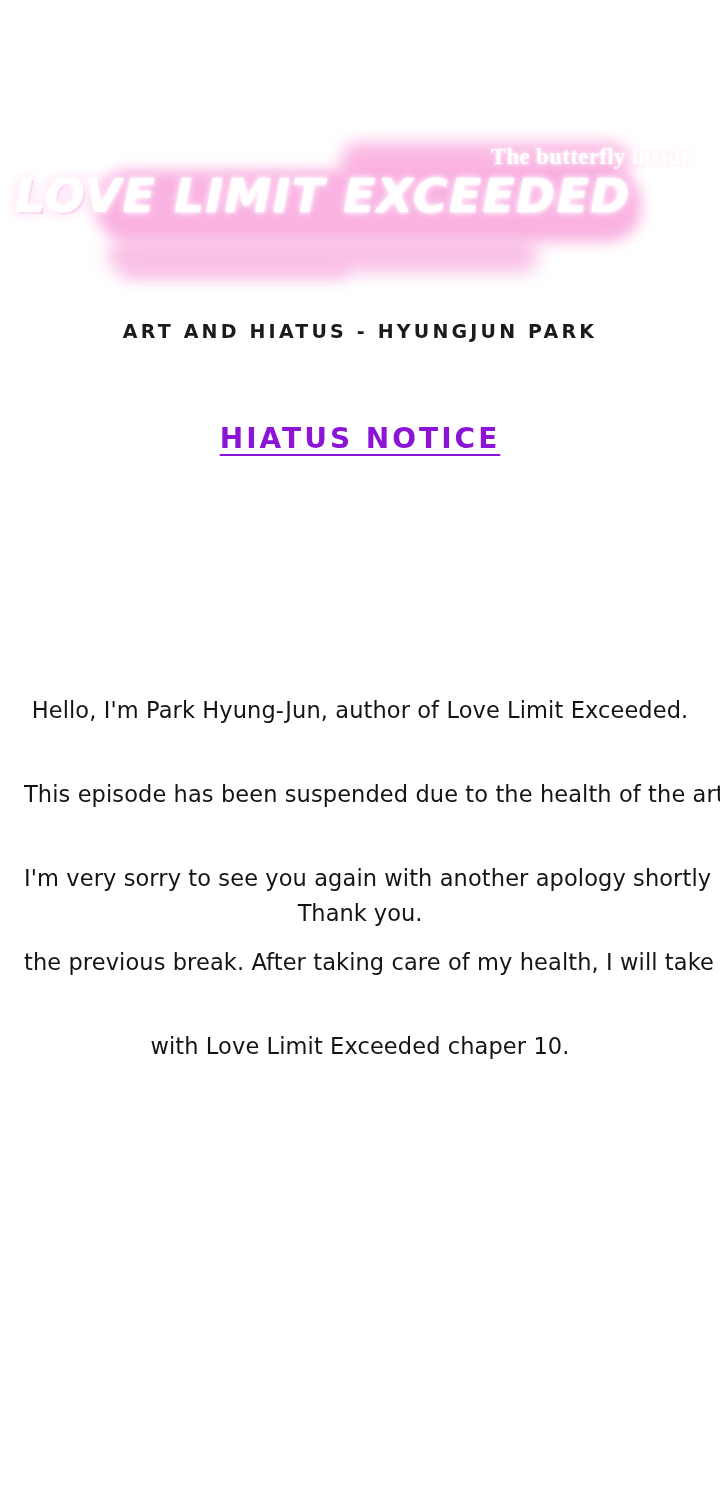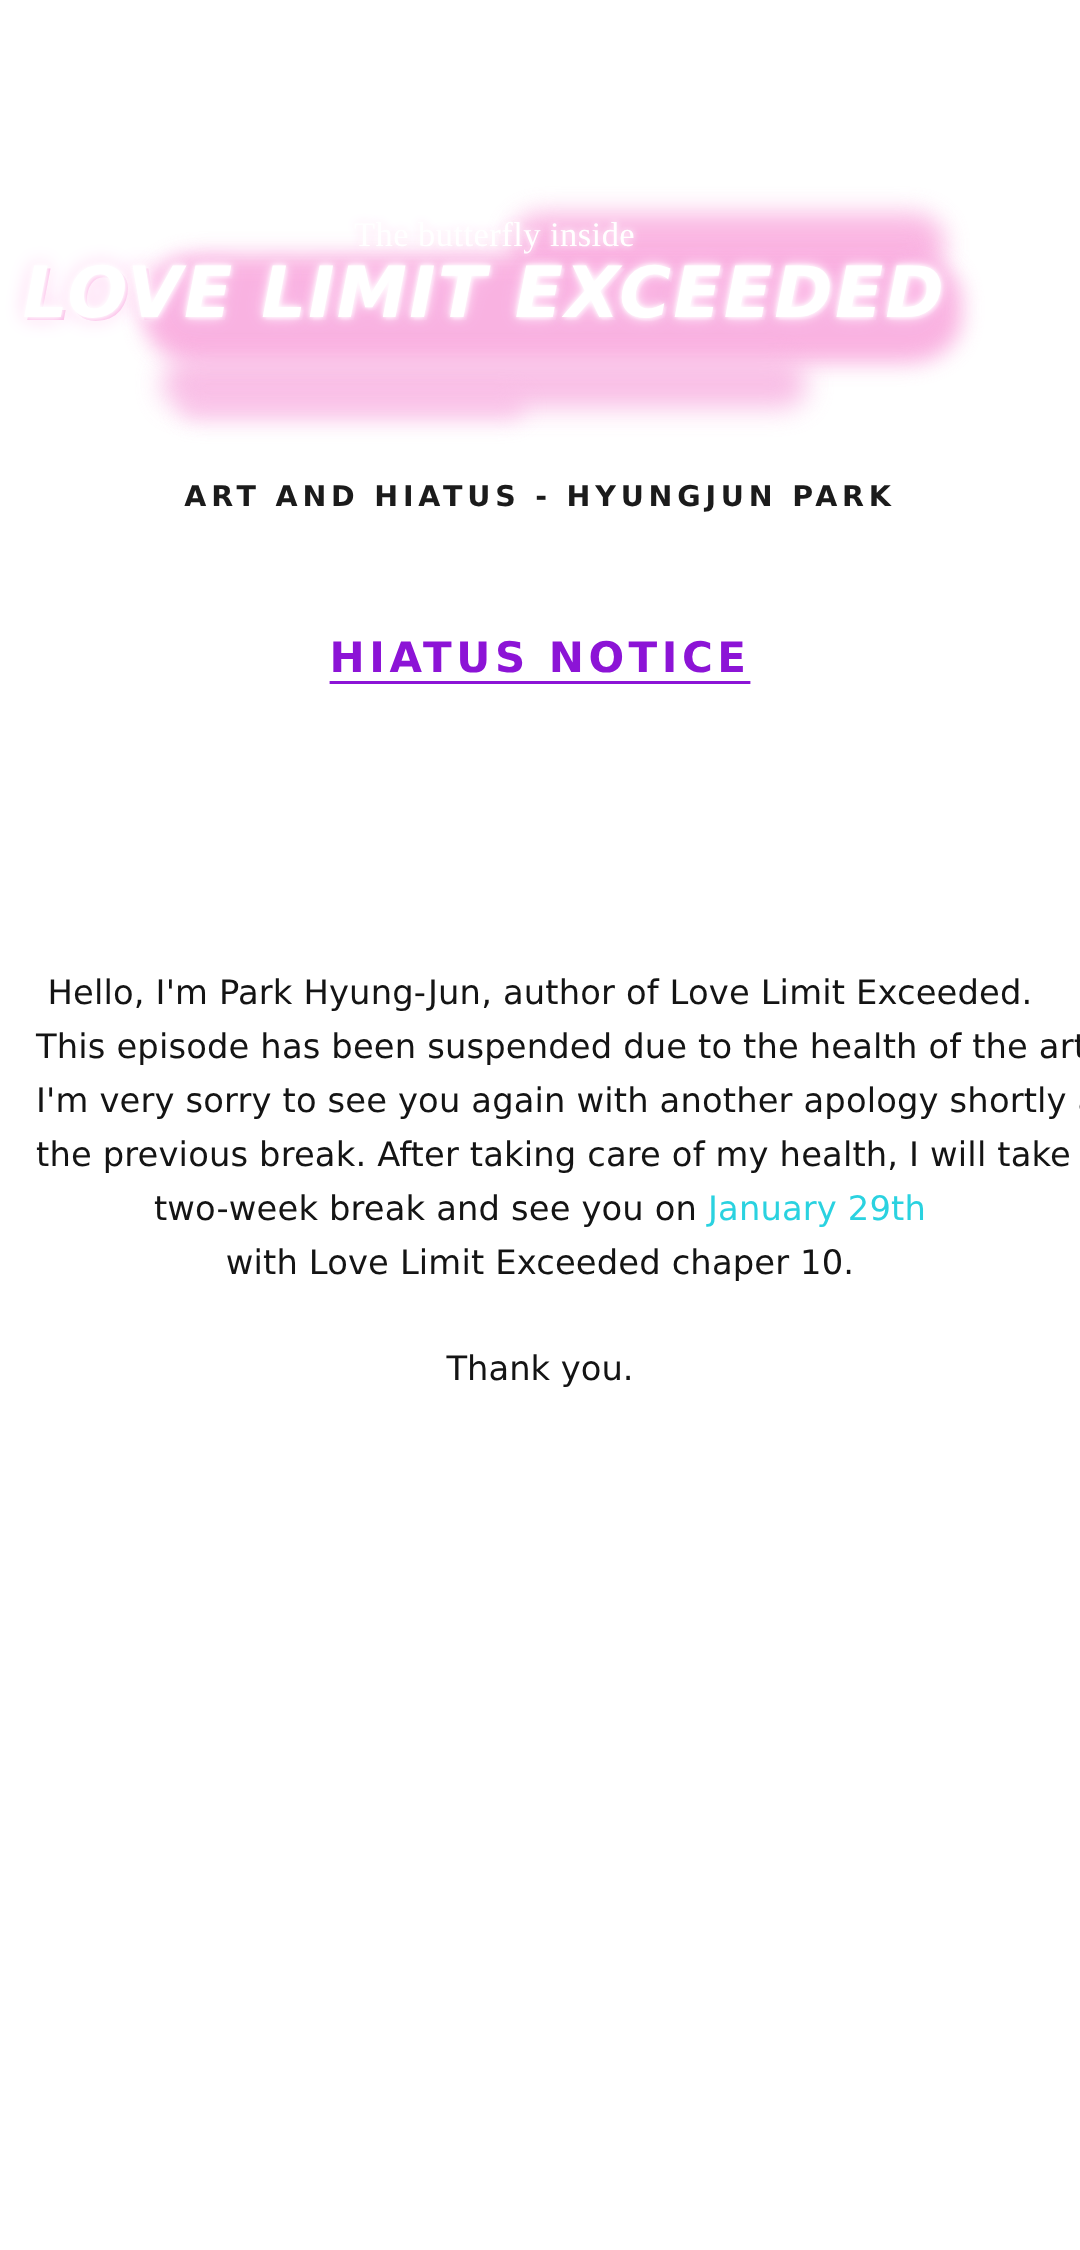--- a/index.html
+++ b/index.html
@@ -67,25 +67,25 @@
     border-radius: 12px;
     filter: blur(7px);
     opacity: 0.6;
   }
 
   .subtitle-top {
     position: absolute;
     left: 0;
     top: 14px;
     width: 691px;
-    text-align: left;
+    text-align: right;
     padding-left: 236px;
     box-sizing: border-box;
     font-family: "Liberation Serif", serif;
-    font-weight: normal;
+    font-weight: bold;
     font-size: 23px;
     color: #ffffff;
     letter-spacing: 0.3px;
     text-shadow: 0 0 4px #ffffff, 0 0 8px #ffd7f2;
   }
 
   .main-title {
     position: absolute;
     left: 0;
     top: 38px;
@@ -140,21 +140,21 @@
     top: 644px;
     left: 24px;
     width: 672px;
     text-align: center;
     font-family: "DejaVu Sans", sans-serif;
     font-size: 22.5px;
     line-height: 36px;
     color: #141414;
     letter-spacing: 0.1px;
   }
-  .message .line { display: block; white-space: nowrap; }
+  .message .line { display: block; white-space: nowrap; margin-top: 48px; }
   .highlight-date { color: #2ad2e0; }
 
   .thanks {
     position: absolute;
     top: 900px;
     left: 0;
     width: 720px;
     text-align: center;
     font-family: "DejaVu Sans", sans-serif;
     font-size: 22.5px;
@@ -175,17 +175,16 @@
 
 <div class="credit-line">ART AND HIATUS - HYUNGJUN PARK</div>
 
 <div class="notice-heading">HIATUS NOTICE</div>
 
 <div class="message">
   <span class="line">Hello, I'm Park Hyung-Jun, author of Love Limit Exceeded.</span>
   <span class="line">This episode has been suspended due to the health of the artist.</span>
   <span class="line">I'm very sorry to see you again with another apology shortly after</span>
   <span class="line">the previous break. After taking care of my health, I will take a</span>
-  <span class="line"><span>two-week break and see you on </span><span class="highlight-date">January 29th</span></span>
   <span class="line">with Love Limit Exceeded chaper 10.</span>
 </div>
 
 <div class="thanks">Thank you.</div>
 
 </body></html>

